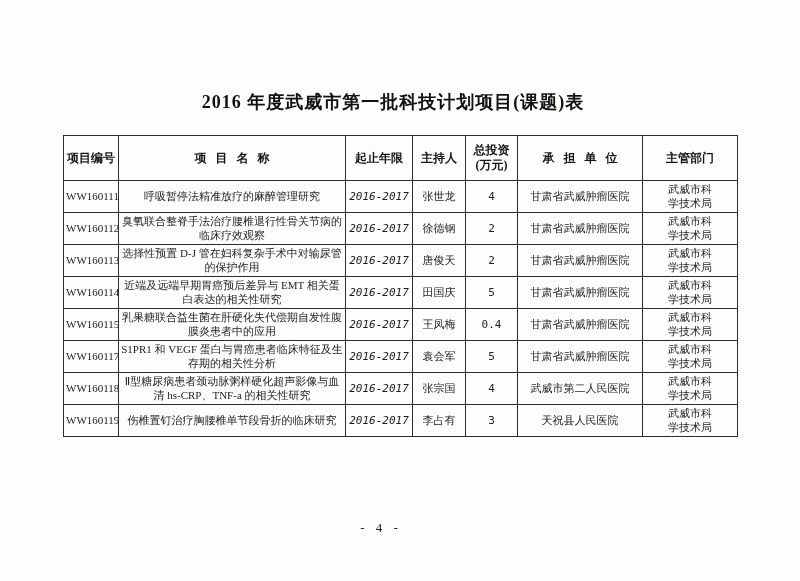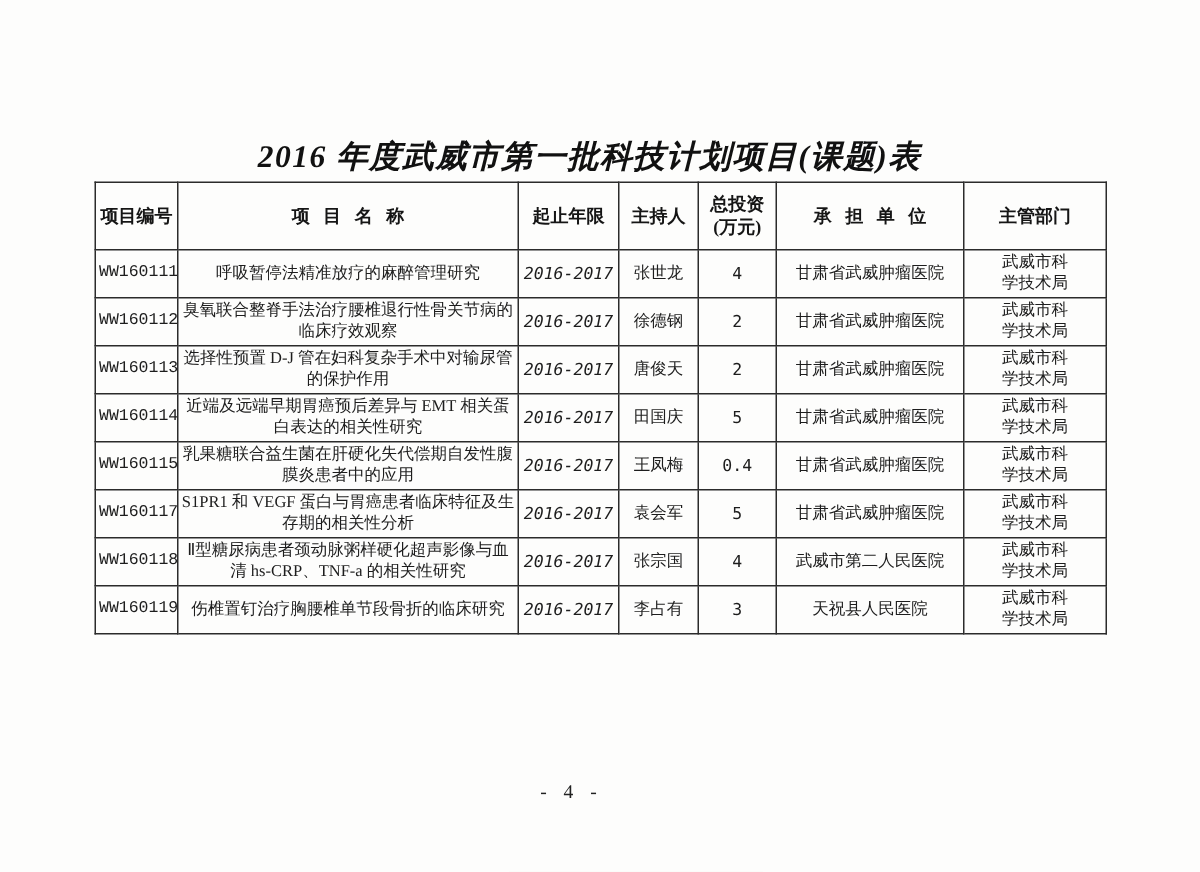--- a/index.html
+++ b/index.html
@@ -12,29 +12,28 @@
     position: relative;
     width: 800px; height: 581px;
     background: #fdfdfc;
     overflow: hidden;
     color: #1b1b1b;
   }
   .doc-title {
     position: absolute;
     top: 90px; left: 0; width: 786px;
     text-align: center;
-    font-size: 21px;
+    font-size: 18px;
     font-weight: bold;
     letter-spacing: 1px;
     color: #111;
-    font-style: italic;
   }
   table.project-table {
     position: absolute;
-    left: 63px; top: 121px;
+    left: 63px; top: 135px;
     width: 674px;
     border-collapse: collapse;
     table-layout: fixed;
   }
   table.project-table th,
   table.project-table td {
     border: 1px solid #2b2b2b;
     text-align: center;
     vertical-align: middle;
     padding: 1px 2px;
@@ -50,21 +49,21 @@
     word-spacing: 6px;
   }
   table.project-table td {
     height: 29px;
     font-size: 11px;
     line-height: 13.5px;
     color: #1d1d1d;
     white-space: pre-line;
   }
   td.col-code {
-    font-family: Liberation Mono, monospace;
+    font-family: Liberation Serif, serif;
     font-size: 10px;
     letter-spacing: 0px;
   }
   td.col-years {
     font-family: "DejaVu Sans Mono", "Liberation Mono", monospace;
     font-size: 10px;
     font-style: italic;
   }
   td.col-investment {
     font-family: "DejaVu Sans Mono", "Liberation Mono", monospace;

